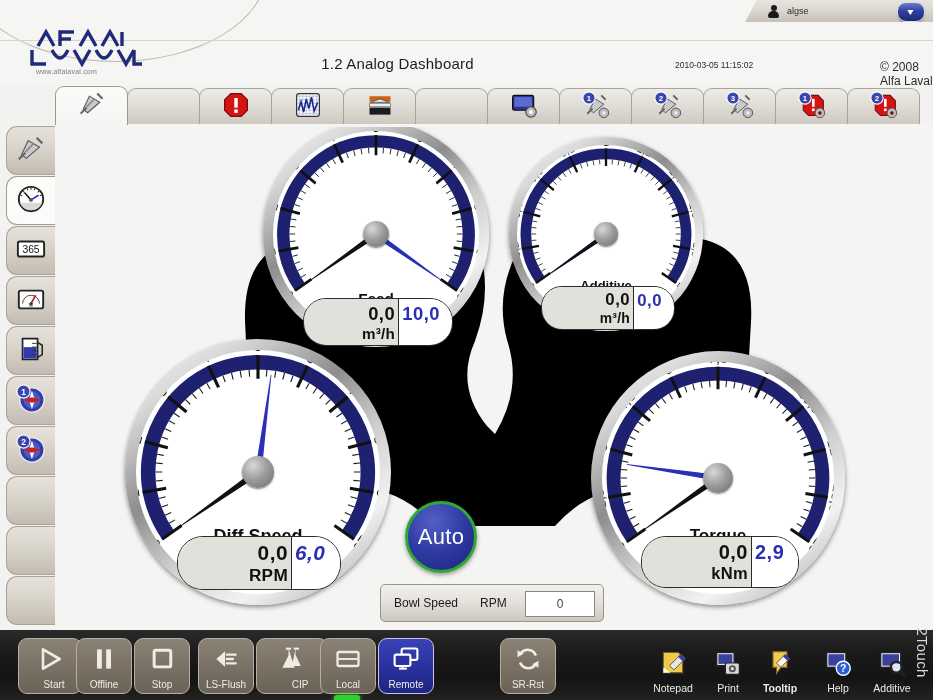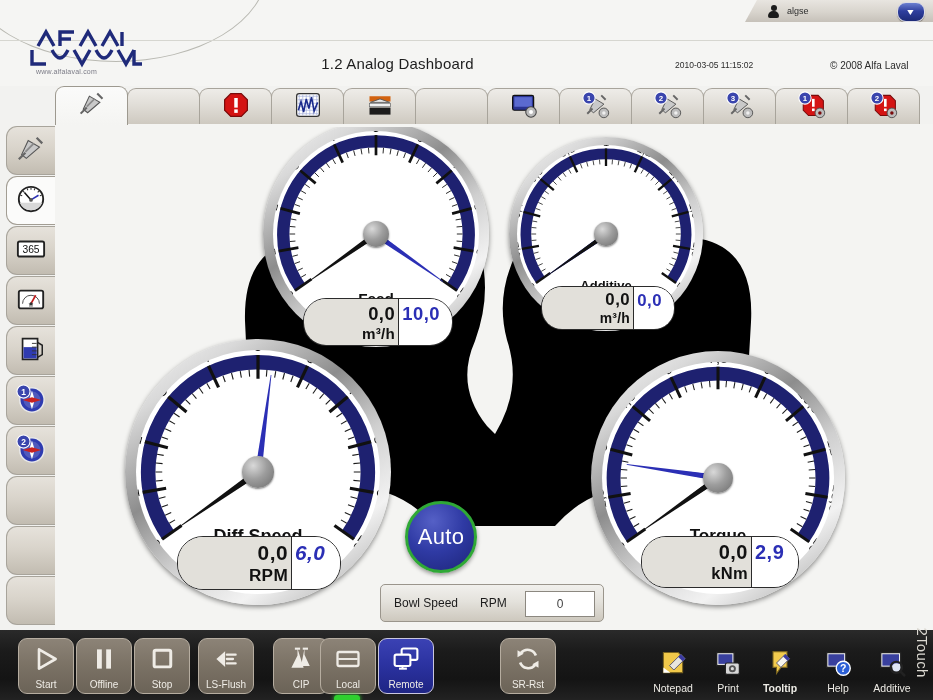--- a/index.html
+++ b/index.html
@@ -19,21 +19,21 @@
     border:1px solid #b9b9b2;border-radius:50%;background:transparent;}
   .hdr-line{position:absolute;left:0;top:40px;width:933px;height:1px;background:#d6d6d0;}
 
   .logo-wrap{position:absolute;left:22px;top:22px;width:130px;height:48px;}
   .logo-svg{display:block;}
   .logo-url{position:absolute;left:14px;top:46px;font-size:7px;color:#7b7b86;letter-spacing:.2px;}
 
   .page-title{position:absolute;left:0;top:55px;width:795px;text-align:center;
     font-size:15px;color:#1d1d1d;letter-spacing:.2px;}
   .hdr-date{position:absolute;left:675px;top:60px;font-size:8.5px;color:#2b2b2b;}
-  .hdr-copy{position:absolute;left:830px;top:60px;font-size:10px;color:#2b2b2b;}
+  .hdr-copy{position:absolute;left:880px;top:60px;font-size:12px;color:#2b2b2b;}
 
   
   .user-pill{position:absolute;left:745px;top:0;width:188px;height:22px;
     background:linear-gradient(180deg,#e8e5e0 0%,#d8d4cd 55%,#c6c1b9 100%);
     border-bottom:1px solid #a9a49c;
     clip-path:polygon(12px 0,188px 0,188px 22px,0 22px);
     display:flex;align-items:center;}
   .user-ico{margin-left:22px;width:13px;height:13px;position:relative;}
   .user-ico:before{content:"";position:absolute;left:4px;top:0;width:6px;height:6px;border-radius:50%;background:#1b1b1b;}
   .user-ico:after{content:"";position:absolute;left:1px;top:6.5px;width:11px;height:7px;border-radius:5px 5px 2px 2px;background:#1b1b1b;}
@@ -738,21 +738,21 @@
       <div class="bowl-lbl">Bowl Speed</div>
       <div class="bowl-unit">RPM</div>
       <div class="bowl-field">
         <span>0</span>
       </div>
     </div>
   </div>
 
   <div class="bottombar">
     <div id="bleft">
-        <div class="bbtn" style="left: 18px;">
+        <div class="bbtn" style="left: 18px; padding-left: 8px;">
           <div class="bico">
             <svg width="28" height="28" viewBox="0 0 32 32">
               <path d="M8 5 L27 16 L8 27 Z" fill="none" stroke="#efece6" stroke-width="3" stroke-linejoin="round"></path>
             </svg>
           </div>
           <div class="blbl">Start</div>
         </div>
         <div class="bbtn" style="left: 76px;">
           <div class="bico">
             <svg width="28" height="28" viewBox="0 0 32 32">
@@ -776,21 +776,21 @@
               <path d="M5 16 L15 7 L15 25 Z" fill="#efece6"></path>
               <g stroke="#efece6" stroke-width="2.6" stroke-linecap="round">
                 <line x1="17" y1="11" x2="27" y2="11"></line>
                 <line x1="17" y1="16" x2="24" y2="16"></line>
                 <line x1="17" y1="21" x2="27" y2="21"></line>
               </g>
             </svg>
           </div>
           <div class="blbl">LS-Flush</div>
         </div>
-        <div class="bbtn" style="left: 273px;">
+        <div class="bbtn" style="left: 256px; padding-left: 16px;">
           <div class="bico">
             <svg width="28" height="28" viewBox="0 0 32 32">
               <path d="M12 4 L12 12 L5 26 L19 26 Z" fill="#efece6"></path>
               <path d="M20 4 L20 11 L26 24 L16 24" fill="#efece6"></path>
               <rect x="9" y="3" width="6" height="2.4" fill="#efece6"></rect>
               <rect x="18" y="3" width="6" height="2.4" fill="#efece6"></rect>
             </svg>
           </div>
           <div class="blbl">CIP</div>
         </div>

